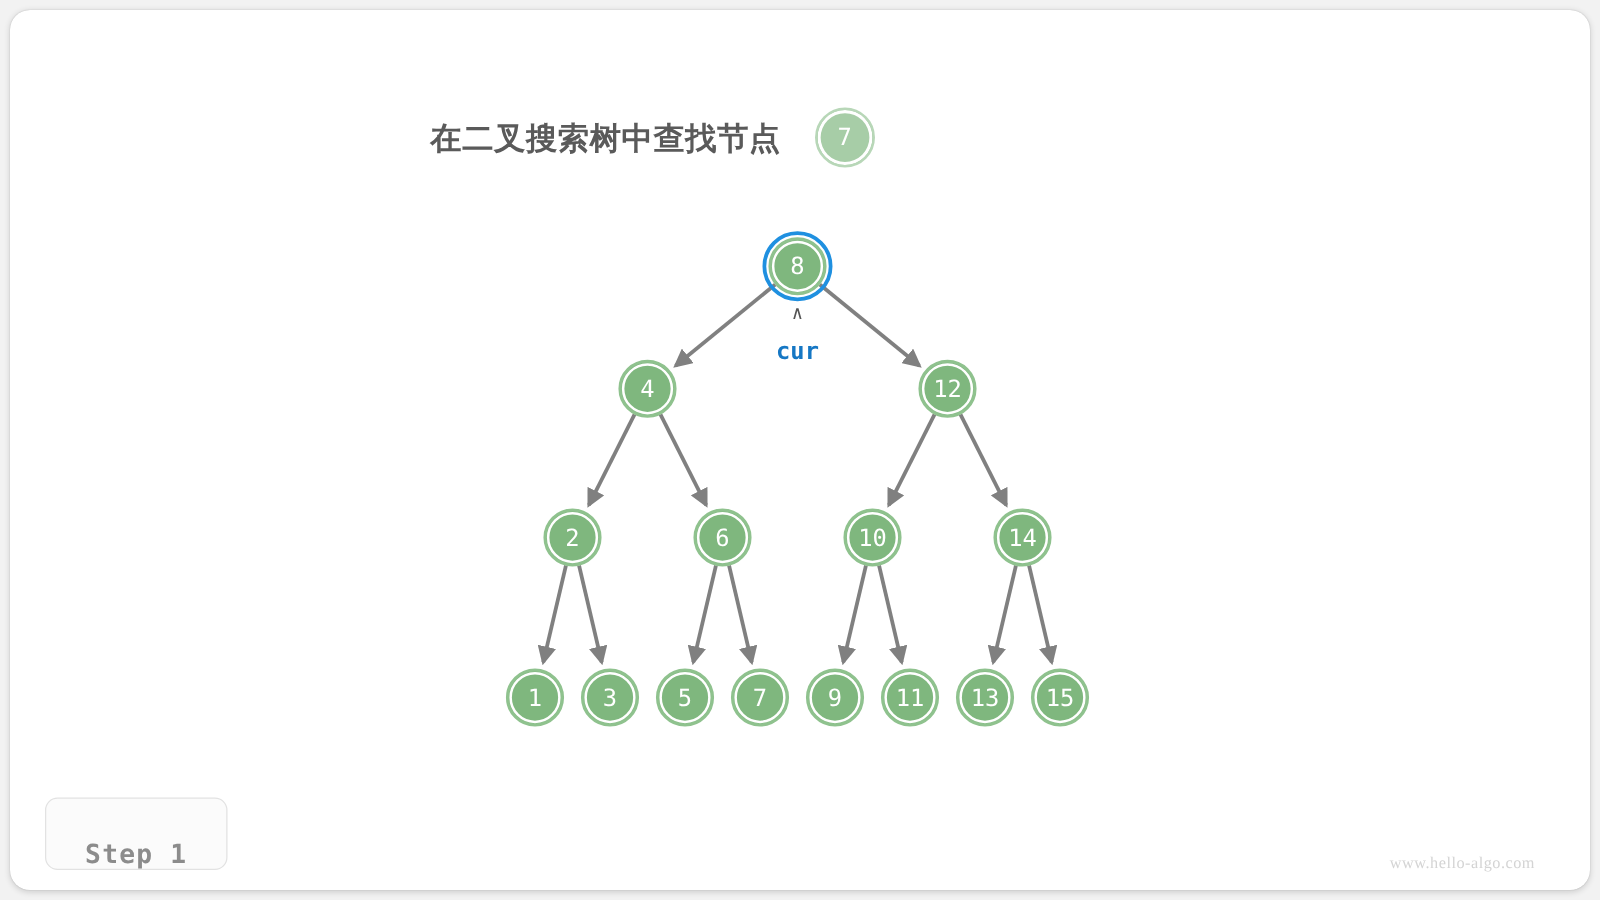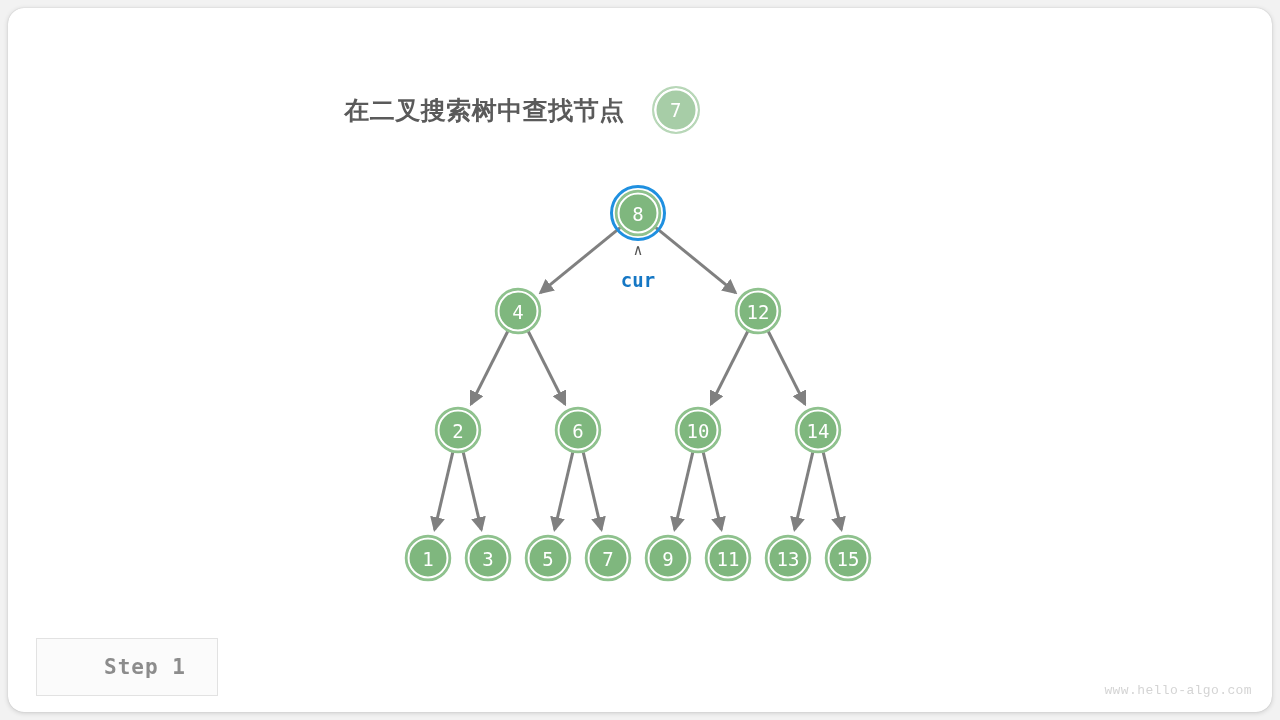--- a/index.html
+++ b/index.html
@@ -97,39 +97,38 @@
     fill: #1577c4;
     text-anchor: middle;
   }
   .step-badge {
     position: absolute;
     left: 36px;
     top: 638px;
     width: 144px;
     height: 56px;
     border: 1.5px solid #e2e2e2;
-    border-radius: 0;
+    border-radius: 10px;
     background: #fbfbfb;
     display: flex;
-    align-items: center;
+    align-items: flex-end;
     justify-content: center;
-    padding-left: 36px;
   }
   .step-badge span {
     font-family: "DejaVu Sans Mono", monospace;
     font-weight: bold;
     font-size: 21px;
     color: #8c8c8c;
     letter-spacing: 1px;
   }
   .watermark {
     position: absolute;
-    right: 28px;
+    right: 52px;
     bottom: 22px;
-    font-family: Liberation Mono, monospace;
+    font-family: Liberation Serif, serif;
     font-size: 13px;
     color: #d4d4d4;
     letter-spacing: 0.4px;
   }
 </style>
 </head>
 <body>
 
 <div id="canvas">
   <div class="panel"></div>

